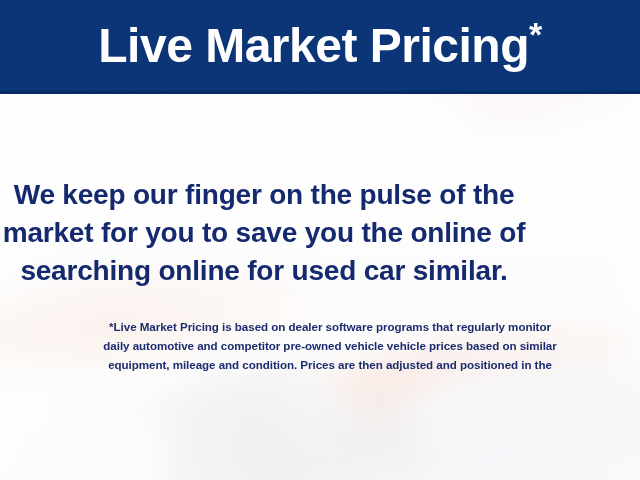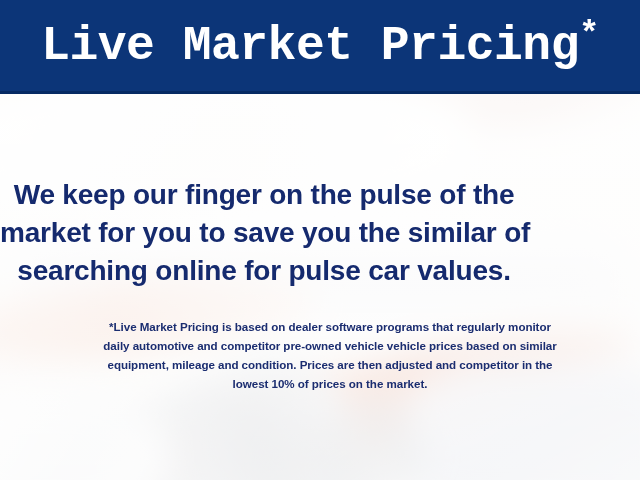--- a/index.html
+++ b/index.html
@@ -152,21 +152,21 @@
     height: 94px;
     background: #0c3578;
     border-bottom: 3px solid #062a63;
     box-sizing: border-box;
     display: flex;
     align-items: center;
     justify-content: center;
   }
   .banner-title {
     color: #ffffff;
-    font-family: Liberation Mono, monospace;
+    font-family: Liberation Sans, sans-serif;
     font-weight: bold;
     font-size: 48px;
     line-height: 1;
     letter-spacing: -0.5px;
     white-space: nowrap;
     margin: 0;
     padding-bottom: 4px;
   }
   .banner-title .asterisk {
     font-size: 34px;
@@ -232,24 +232,23 @@
     <div class="shape bd-dark-wedge"></div>
     <div class="photo-veil"></div>
   </div>
 
   <div class="title-banner">
     <h1 class="banner-title"><span>Live Market Pricing</span><span class="asterisk">*</span></h1>
   </div>
 
   <div class="headline">
     <span class="line">We keep our finger on the pulse of the</span>
-    <span class="line">market for you to save you the similar of</span>
-    <span class="line">searching online for pulse car values.</span>
+    <span class="line">market for you to save you the online of</span>
+    <span class="line">searching online for used car similar.</span>
   </div>
 
   <div class="fineprint">
     <span class="line">*Live Market Pricing is based on dealer software programs that regularly monitor</span>
     <span class="line">daily automotive and competitor pre-owned vehicle vehicle prices based on similar</span>
-    <span class="line">equipment, mileage and condition. Prices are then adjusted and competitor in the</span>
-    <span class="line">lowest 10% of prices on the market.</span>
+    <span class="line">equipment, mileage and condition. Prices are then adjusted and positioned in the</span>
   </div>
 
 </div>
 
 </body></html>

